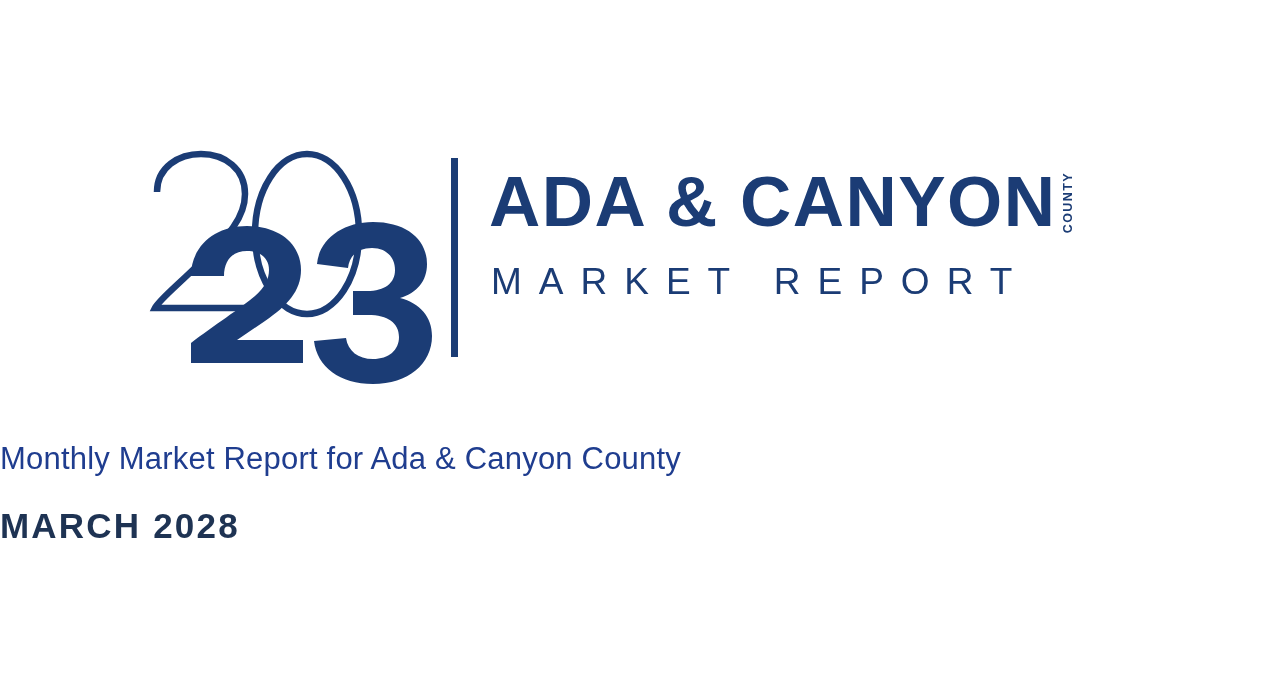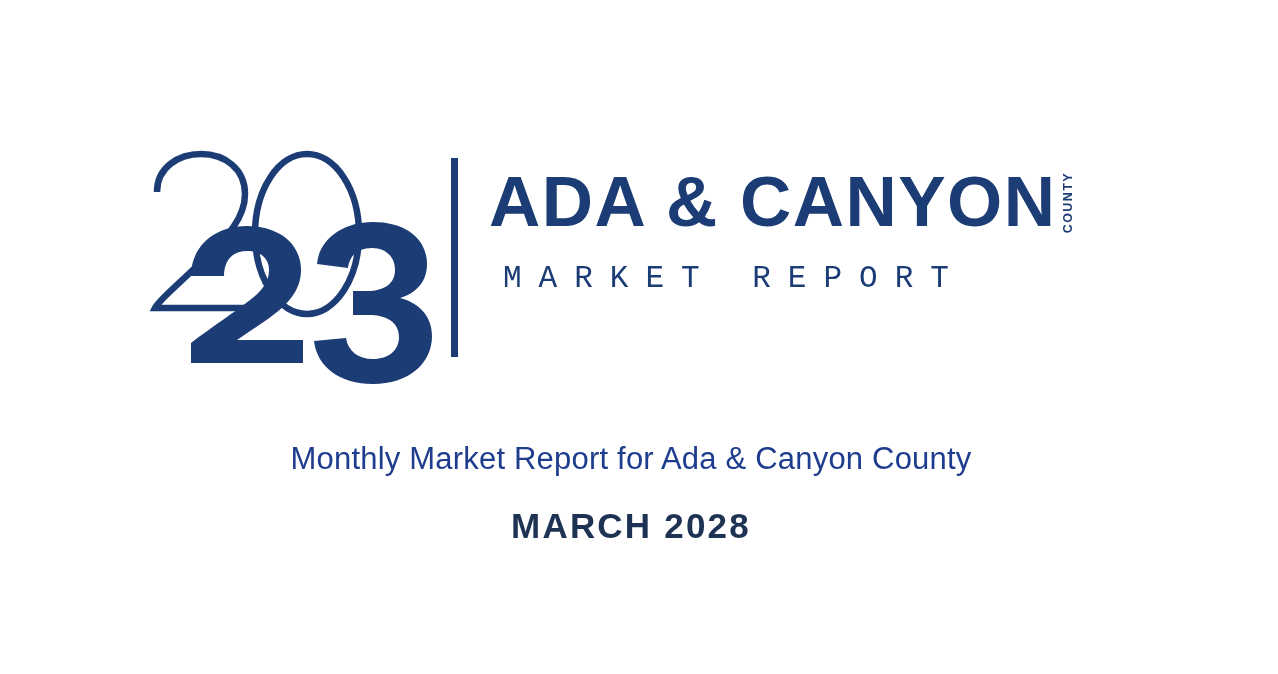--- a/index.html
+++ b/index.html
@@ -99,38 +99,37 @@
     color: #1b3c75;
     writing-mode: vertical-rl;
     transform: rotate(180deg);
     margin-left: 5px;
     margin-top: 6px;
     line-height: 1;
   }
 
   .wordmark-sub {
     position: absolute;
-    left: 14px;
+    left: 2px;
     top: 115px;
-    font-family: Liberation Mono, monospace;
-    font-size: 31px;
+    font-family: Liberation Sans, sans-serif;
+    font-size: 37px;
     font-weight: 400;
     letter-spacing: 17px;
     color: #1b3c75;
     line-height: 1;
     white-space: nowrap;
   }
 
   
   .caption-block {
     position: absolute;
     left: 0;
     top: 440px;
     width: 1262px;
-    text-align: center;
   }
   .caption-line {
     font-family: "Liberation Sans", sans-serif;
     font-size: 31px;
     font-weight: 400;
     letter-spacing: 0.2px;
     color: #1f3d8f;
     line-height: 1.2;
   }
   .caption-date {

